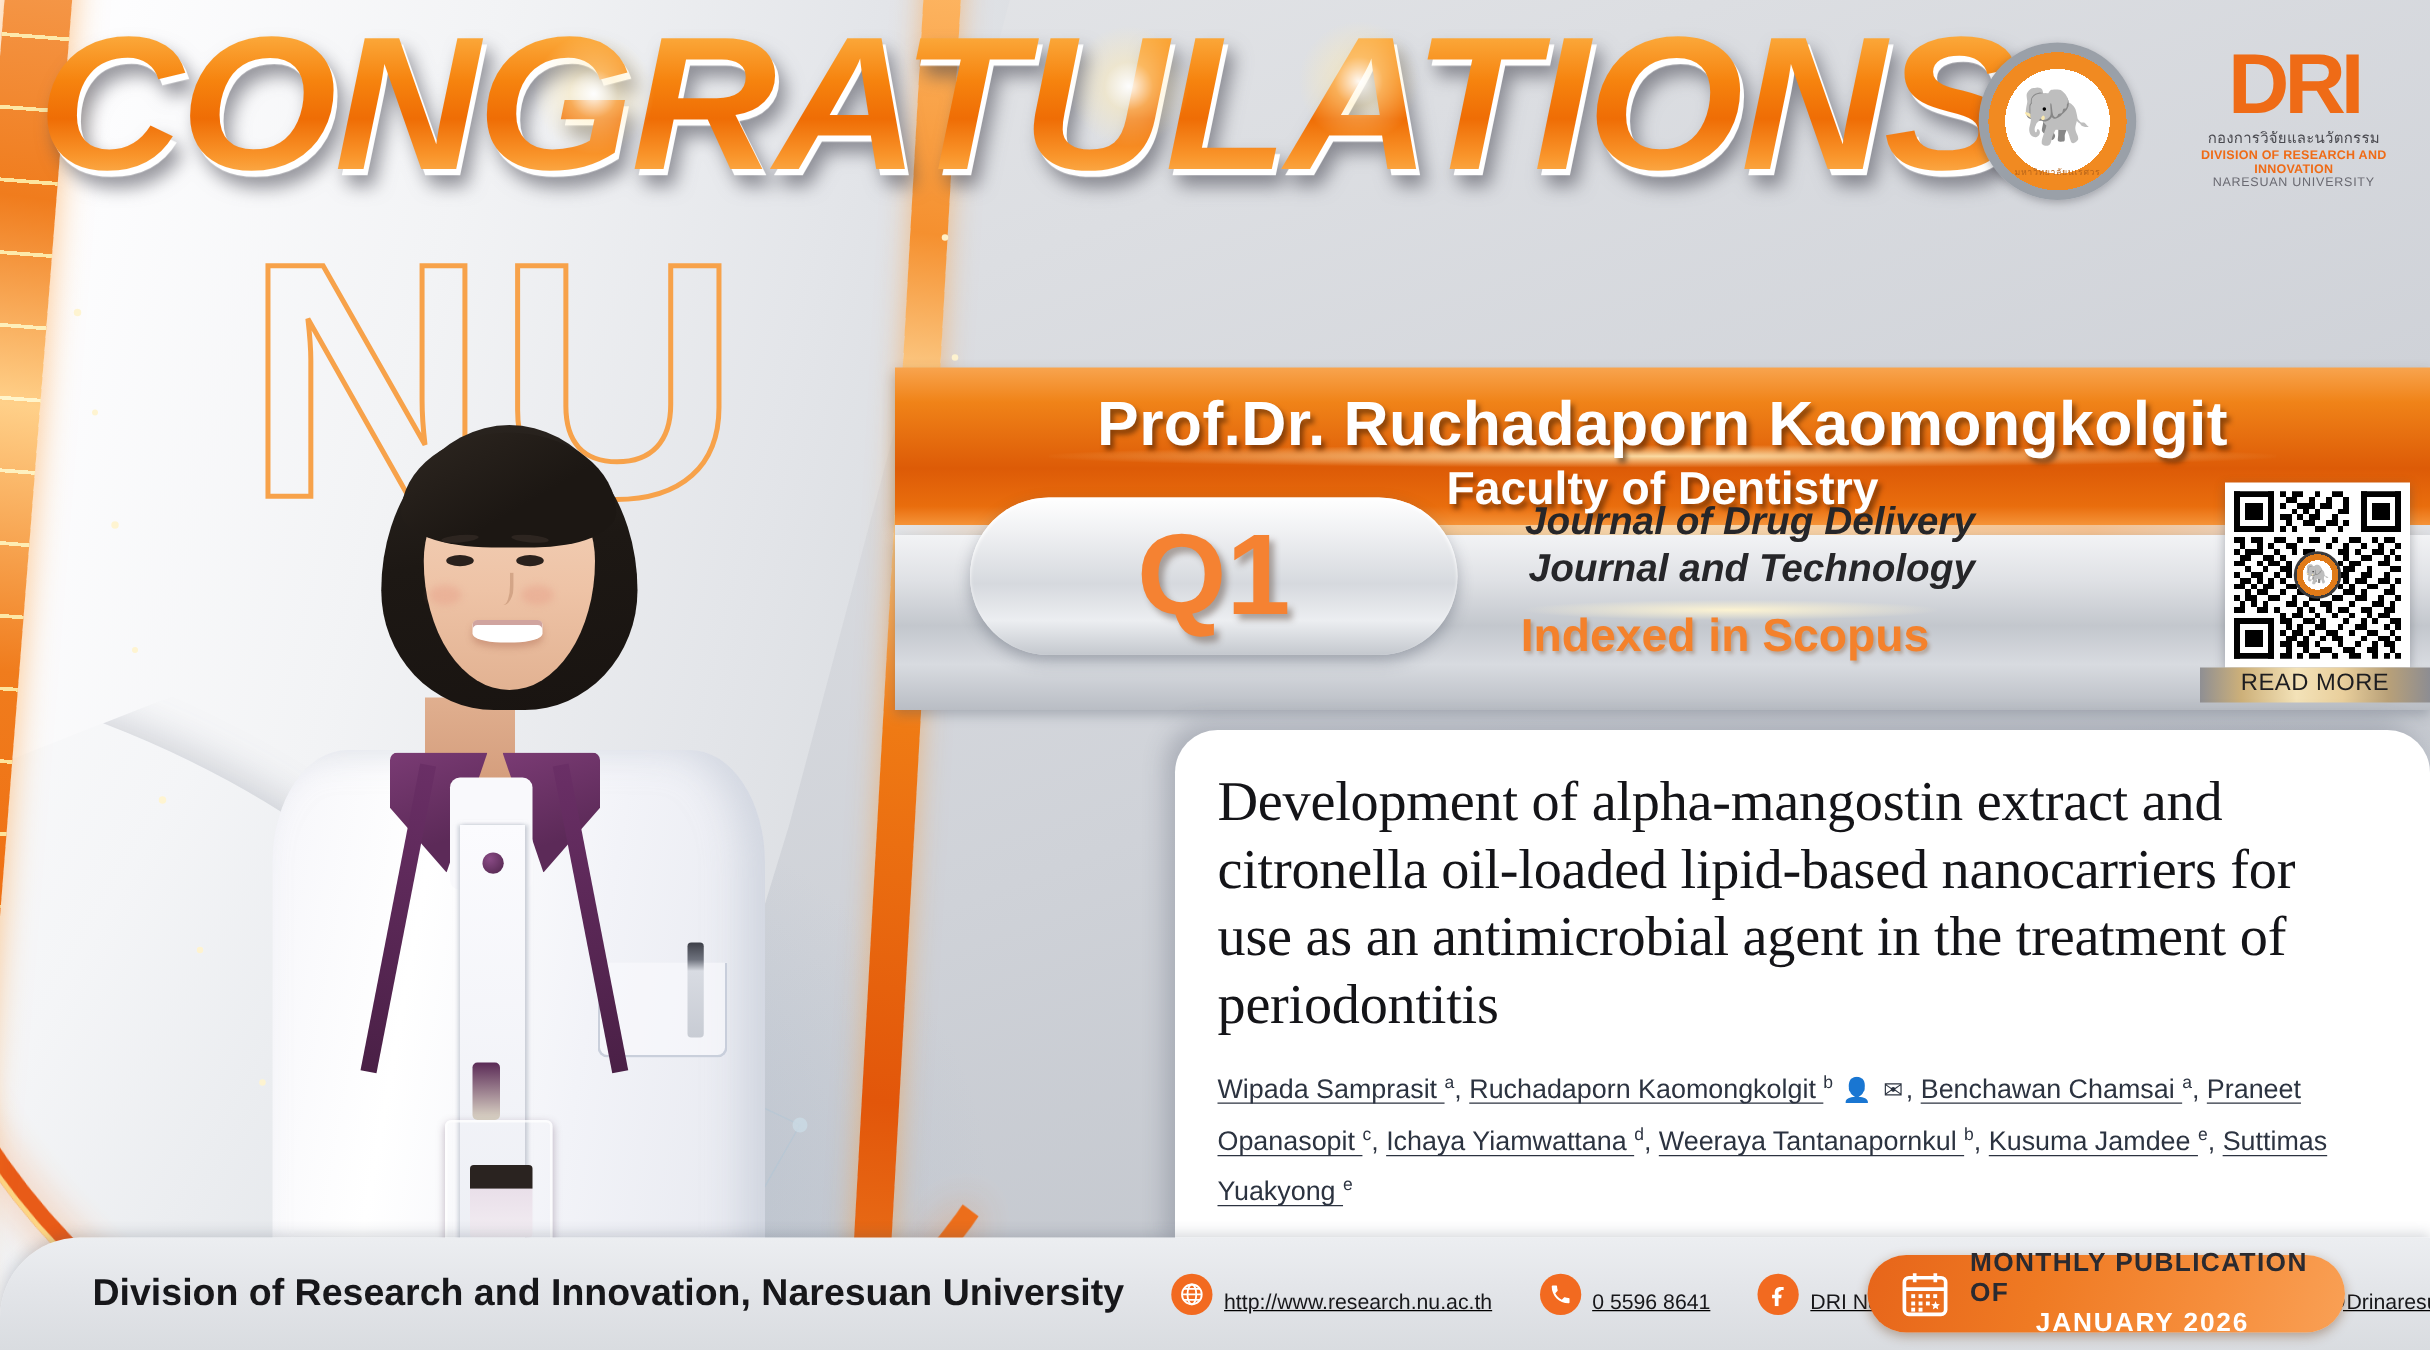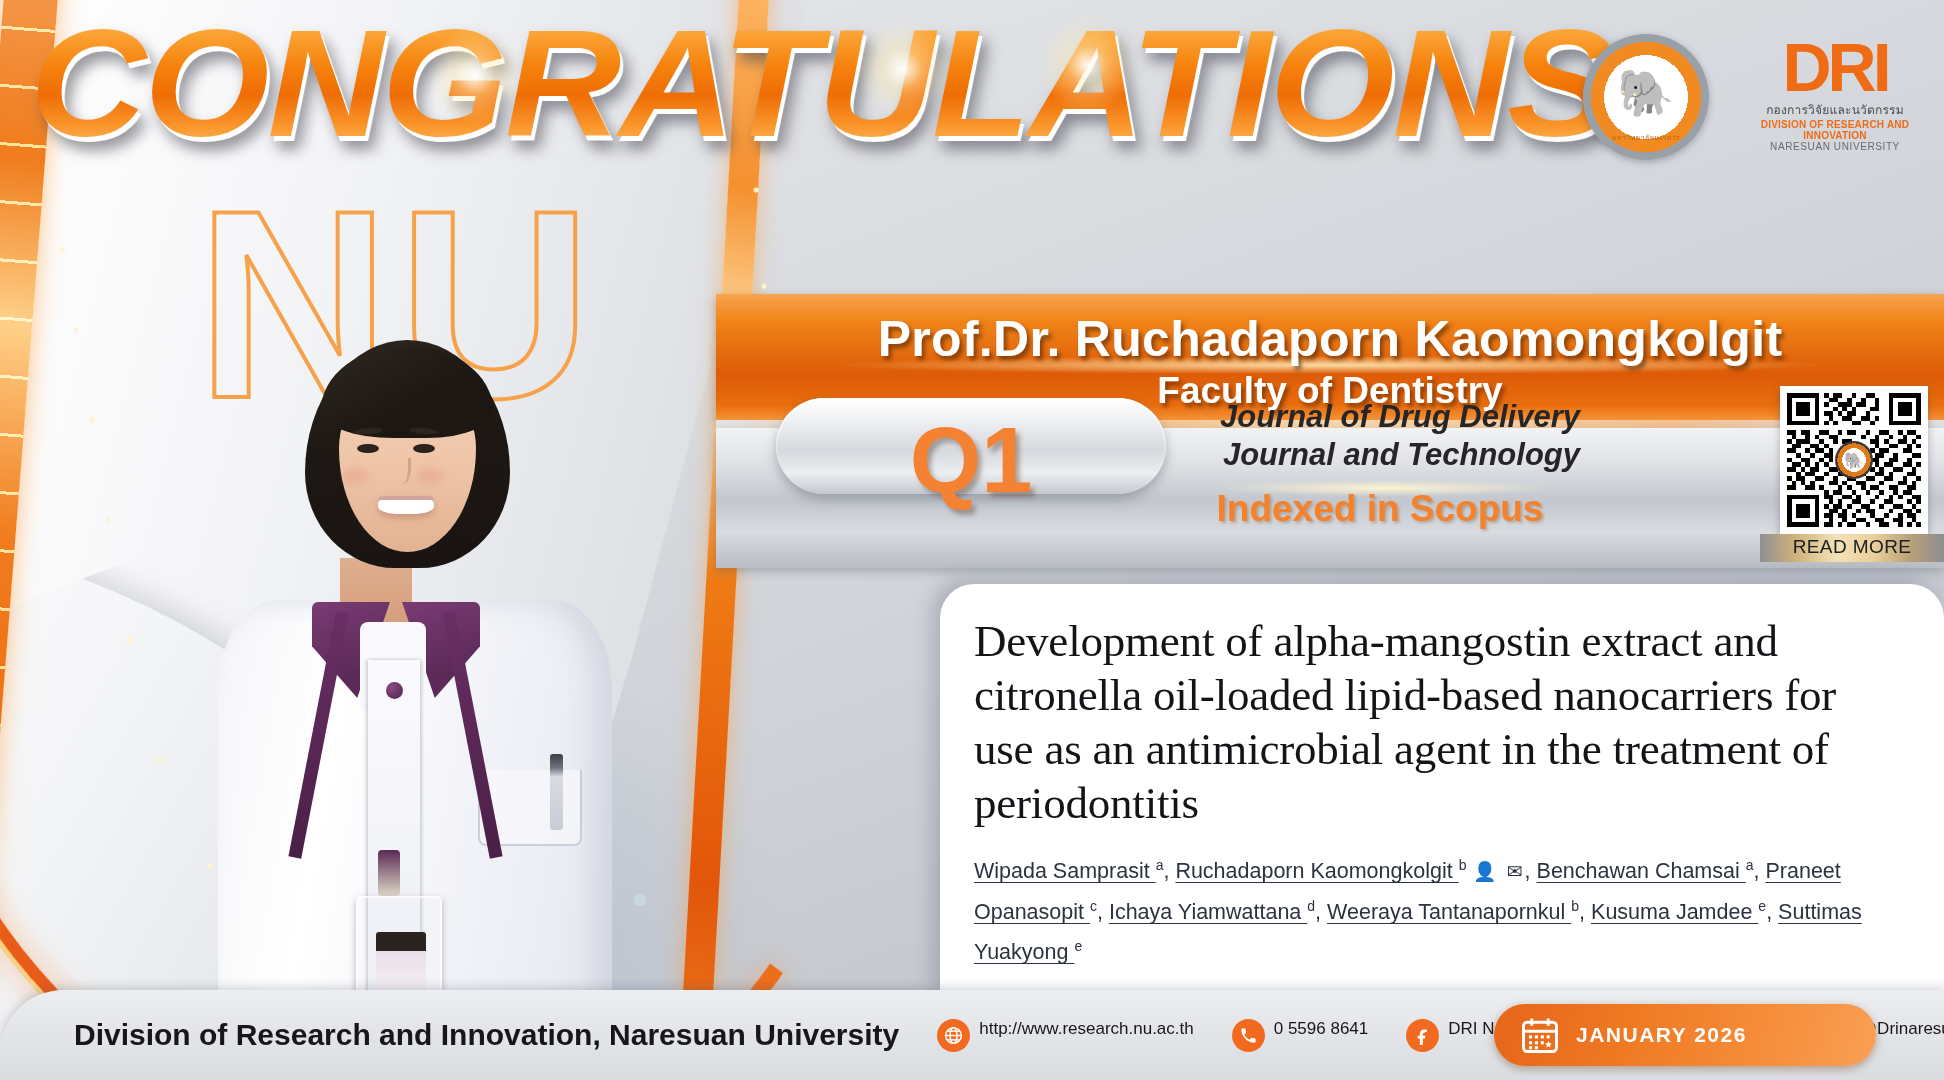--- a/index.html
+++ b/index.html
@@ -213,21 +213,21 @@
     background:radial-gradient(ellipse at center, rgba(255,240,190,.85) 0%, rgba(255,220,150,0) 72%);
   }
 
   
   .silver-bar{
     position:absolute; left:716px; top:428px; width:1228px; height:140px;
     background:linear-gradient(180deg,#f2f3f5 0%,#dfe1e5 26%,#c3c7cd 52%,#d8dbe0 74%,#b9bdc4 100%);
     box-shadow:0 4px 9px rgba(70,78,95,.3);
   }
   .q1-pill{
-    position:absolute; left:776px; top:398px; width:390px; height:96px;
+    position:absolute; left:776px; top:398px; width:390px; height:126px;
     border-radius:63px;
     background:linear-gradient(180deg,#ffffff 0%,#f1f2f4 20%,#d6d9de 55%,#eceef1 78%,#c4c8ce 100%);
     box-shadow:0 5px 12px rgba(70,78,95,.38), inset 0 2px 3px rgba(255,255,255,.95);
   }
   .q1-text{
     position:absolute; left:0; right:0; top:16px; text-align:center;
     font-size:92px; font-weight:700; color:#f58232; line-height:92px;
     text-shadow:4px 5px 5px rgba(90,70,60,.45);
     font-family:"Liberation Sans", sans-serif;
   }
@@ -288,21 +288,21 @@
 
   
   .footer{
     position:absolute; left:0; bottom:0; width:1944px; height:90px;
     background:linear-gradient(180deg,#eceef1 0%,#e3e5e9 46%,#d9dce0 100%);
     border-radius:64px 0 0 0;
     box-shadow:0 -3px 10px rgba(70,78,95,.22);
   }
   .footer-inner{ position:absolute; left:74px; top:28px; display:flex; align-items:center; gap:16px; }
   .org-name{ font-size:30px; font-weight:700; color:#17171a; white-space:nowrap; }
-  .fitem{ display:flex; align-items:flex-start; gap:9px; }
+  .fitem{ display:flex; align-items:flex-end; gap:9px;text-decoration:underline; }
   .fitem .lbl{ font-size:17px; color:#17171a; white-space:nowrap;}
   .cicon{
     width:33px; height:33px; border-radius:50%;
     background:#f26a20; color:#fff;
     display:flex; align-items:center; justify-content:center;
     font-size:19px; font-weight:700; flex:0 0 auto;
   }
   .cicon svg{ display:block; }
   .gap-l{ margin-left:22px; }
 
@@ -738,17 +738,18 @@
           <rect x="6" y="15.4" width="1.7" height="1.7"></rect>
             <rect x="9.2" y="15.4" width="1.7" height="1.7"></rect>
           <rect x="12.4" y="15.4" width="1.7" height="1.7"></rect>
           <rect x="6" y="18.1" width="1.7" height="1.7"></rect>
             <rect x="9.2" y="18.1" width="1.7" height="1.7"></rect>
           <path d="M16.6 15.2l.55 1.25 1.35.12-1.02.92.3 1.33-1.18-.72-1.18.72.3-1.33-1.02-.92 1.35-.12z"></path>
         </g>
       </svg>
     </span>
     <span class="pubtxt">
+      <span class="pub-l1" style="display:block">MONTHLY PUBLICATION OF</span>
       <span class="pub-l2" style="display:block">JANUARY  2026</span>
     </span>
   </div>
 
 </div>
 
 </body></html>

